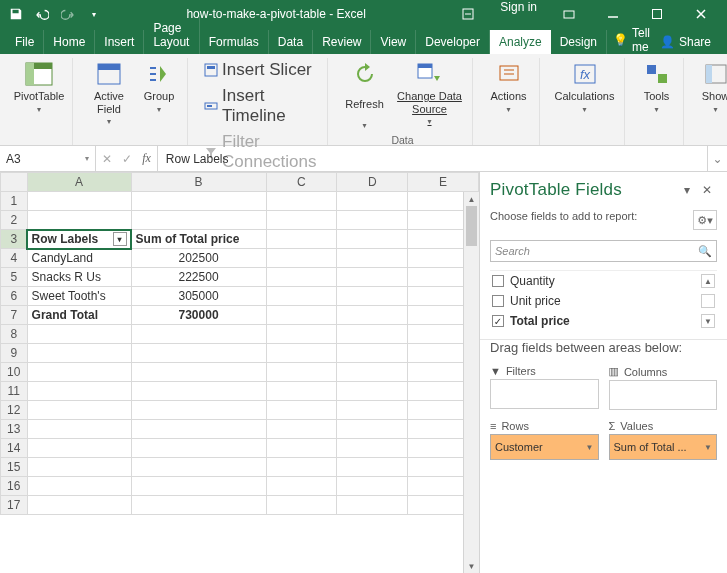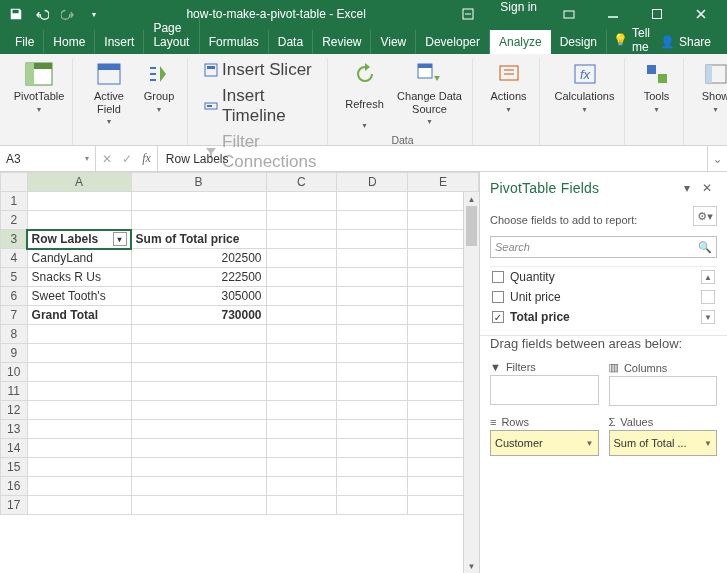--- a/index.html
+++ b/index.html
@@ -50,50 +50,50 @@
 .gridwrap { flex: 1; display: flex; flex-direction: column; position: relative; }
 .pane { width: 248px; background: #fff; border-left: 1px solid #d4d4d4; display: flex; flex-direction: column; }
 
 
 .grid { border-collapse: collapse; table-layout: fixed; }
 .grid th, .grid td { border: 1px solid #d9d9d9; font-size: 12px; height: 19px; }
 .grid .colh { background: #f0f0f0; text-align: center; font-weight: normal; color: #555; }
 .grid .rowh { background: #f0f0f0; text-align: center; font-weight: normal; color: #555; width: 24px; }
 .grid .corner { background: #f0f0f0; width: 24px; }
 .grid td { padding: 0 4px; }
-.grid td.num { text-align: right; margin-top: 16px; }
+.grid td.num { text-align: center; margin-top: 16px; }
 .grid td.bold { font-weight: bold; }
 .grid .selcol { background: #d5e3cf; }
 .grid .selrow { background: #d5e3cf; }
 .cell-sel { outline: 2px solid #217346; outline-offset: -1px; }
 .rowlabels-cell { display:flex; align-items:center; justify-content:space-between; font-weight:bold;}
 .dropbox { width:14px; height:14px; border:1px solid #999; display:inline-flex; align-items:center; justify-content:center; font-size:8px; background:#fff;}
 .vscroll { position:absolute; right:0; top:20px; bottom:0; width:16px; background:#f0f0f0; border-left:1px solid #d4d4d4; }
 .vscroll .thumb { position:absolute; top:14px; left:2px; right:2px; height:40px; background:#c8c8c8; }
 .vscroll .arr { position:absolute; left:0; right:0; height:14px; display:flex; align-items:center; justify-content:center; font-size:8px; color:#666; background:#f0f0f0;}
 .vscroll .arr.up{top:0;} .vscroll .arr.dn{bottom:0;}
 
 
 .pane .ph { display:flex; align-items:center; padding: 8px 10px 4px 10px; }
-.pane .ph .ptitle { font-size: 14px; color: #217346; flex:1; letter-spacing: 0.2px;}
+.pane .ph .ptitle { font-size: 17px; color: #217346; flex:1; letter-spacing: 0.2px;}
 .pane .ph .pico { width:20px; text-align:center; color:#666; }
-.pane .psub { font-size: 11px; color:#555; padding: 6px 10px; display:flex; align-items:flex-end; gap:14px;}
+.pane .psub { font-size: 11px; color:#555; padding: 6px 10px; display:flex; align-items:flex-start; gap:14px;}
 .pane .psub .gear { margin-left:auto; width:24px; height:20px; border:1px solid #ccc; display:flex; align-items:center; justify-content:center; font-size:11px; color:#666;}
 .pane .search { margin: 4px 10px; height:22px; border:1px solid #bfbfbf; display:flex; align-items:center; padding:0 4px; font-size:11px; color:#888; font-style:italic;}
 .pane .search .mag { margin-left:auto; color:#217346; font-style:normal;}
 .pane .fields { margin: 4px 10px 8px 10px; border-top:1px solid #eee; }
 .pane .frow { display:flex; align-items:center; gap:6px; padding:3px 2px; font-size:12px;}
 .pane .frow .cb { width:12px; height:12px; border:1px solid #888; display:inline-flex; align-items:center; justify-content:center; font-size:10px; background:#fff;}
 .pane .frow.checked .lab { font-weight: bold; }
 .pane .frow .sar { margin-left:auto; width:14px; height:14px; border:1px solid #ccc; font-size:8px; display:flex; align-items:center; justify-content:center; color:#666;}
 .pane .drag { padding: 0 10px 8px 10px; font-size:13px; color:#555; border-top:1px solid #e5e5e5;}
 .pane .areas { display:grid; grid-template-columns: 1fr 1fr; gap: 8px 10px; padding: 0 10px 8px 10px;}
 .pane .area .ahdr { font-size:11px; color:#555; display:flex; align-items:center; gap:5px; padding:2px 0;}
 .pane .area .abox { height:30px; border:1px solid #ccc; background:#fff; }
-.pane .area .asel { height:22px; border:1px solid #adadad; background:#fef9c3; display:flex; align-items:center; padding:12px 4px; font-size:11px; justify-content:space-between;}
+.pane .area .asel { height:22px; border:1px solid #adadad; background:#fdba74; display:flex; align-items:center; padding:12px 4px; font-size:11px; justify-content:space-between;}
 .pane .area .asel .dd{font-size:8px;color:#666;}
 
 svg { display:block; }
 </style>
 </head>
 <body>
 
 <div class="titlebar">
   <div class="qat">
     <div class="qat-btn">
@@ -249,21 +249,21 @@
       <div class="items">
     <div class="bigbtn" style="width:50px;gap:10px;">
           <span class="ico">
             <svg width="26" height="24">
               <path d="M13 4a8 8 0 108 8h-2a6 6 0 11-6-6v3l5-4-5-4z" fill="#70ad47"></path>
             </svg>
           </span>
           <span>Refresh</span>
           <span class="drop">▾</span>
         </div>
-    <div class="bigbtn" style="width:72px;">
+    <div class="bigbtn" style="width:72px;text-decoration:underline;">
           <span class="ico">
             <svg width="28" height="24">
               <rect x="2" y="2" width="14" height="14" fill="#fff" stroke="#4472c4"></rect>
               <rect x="2" y="2" width="14" height="4" fill="#4472c4"></rect>
               <path d="M18 14l6 0-3 5z" fill="#70ad47"></path>
             </svg>
           </span>
           <span>Change Data Source</span>
           <span class="drop">▾</span>
         </div>

